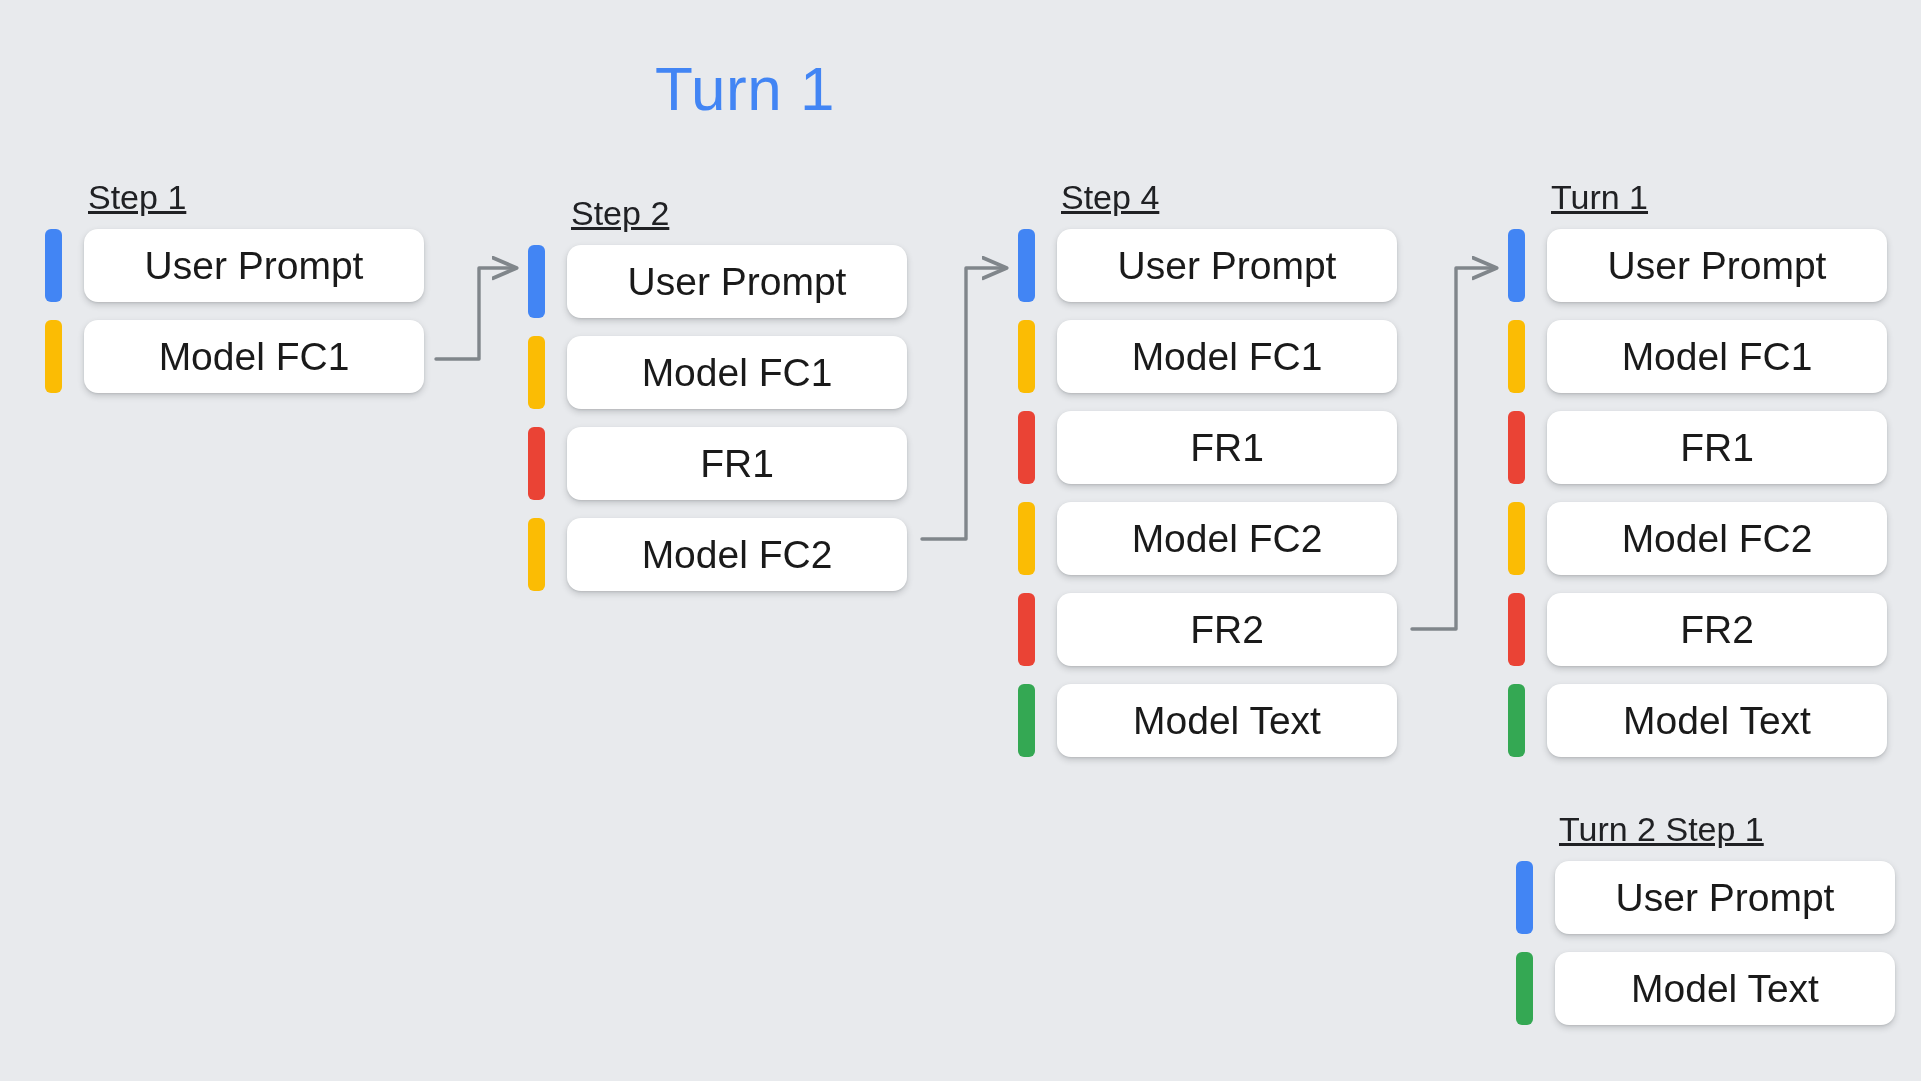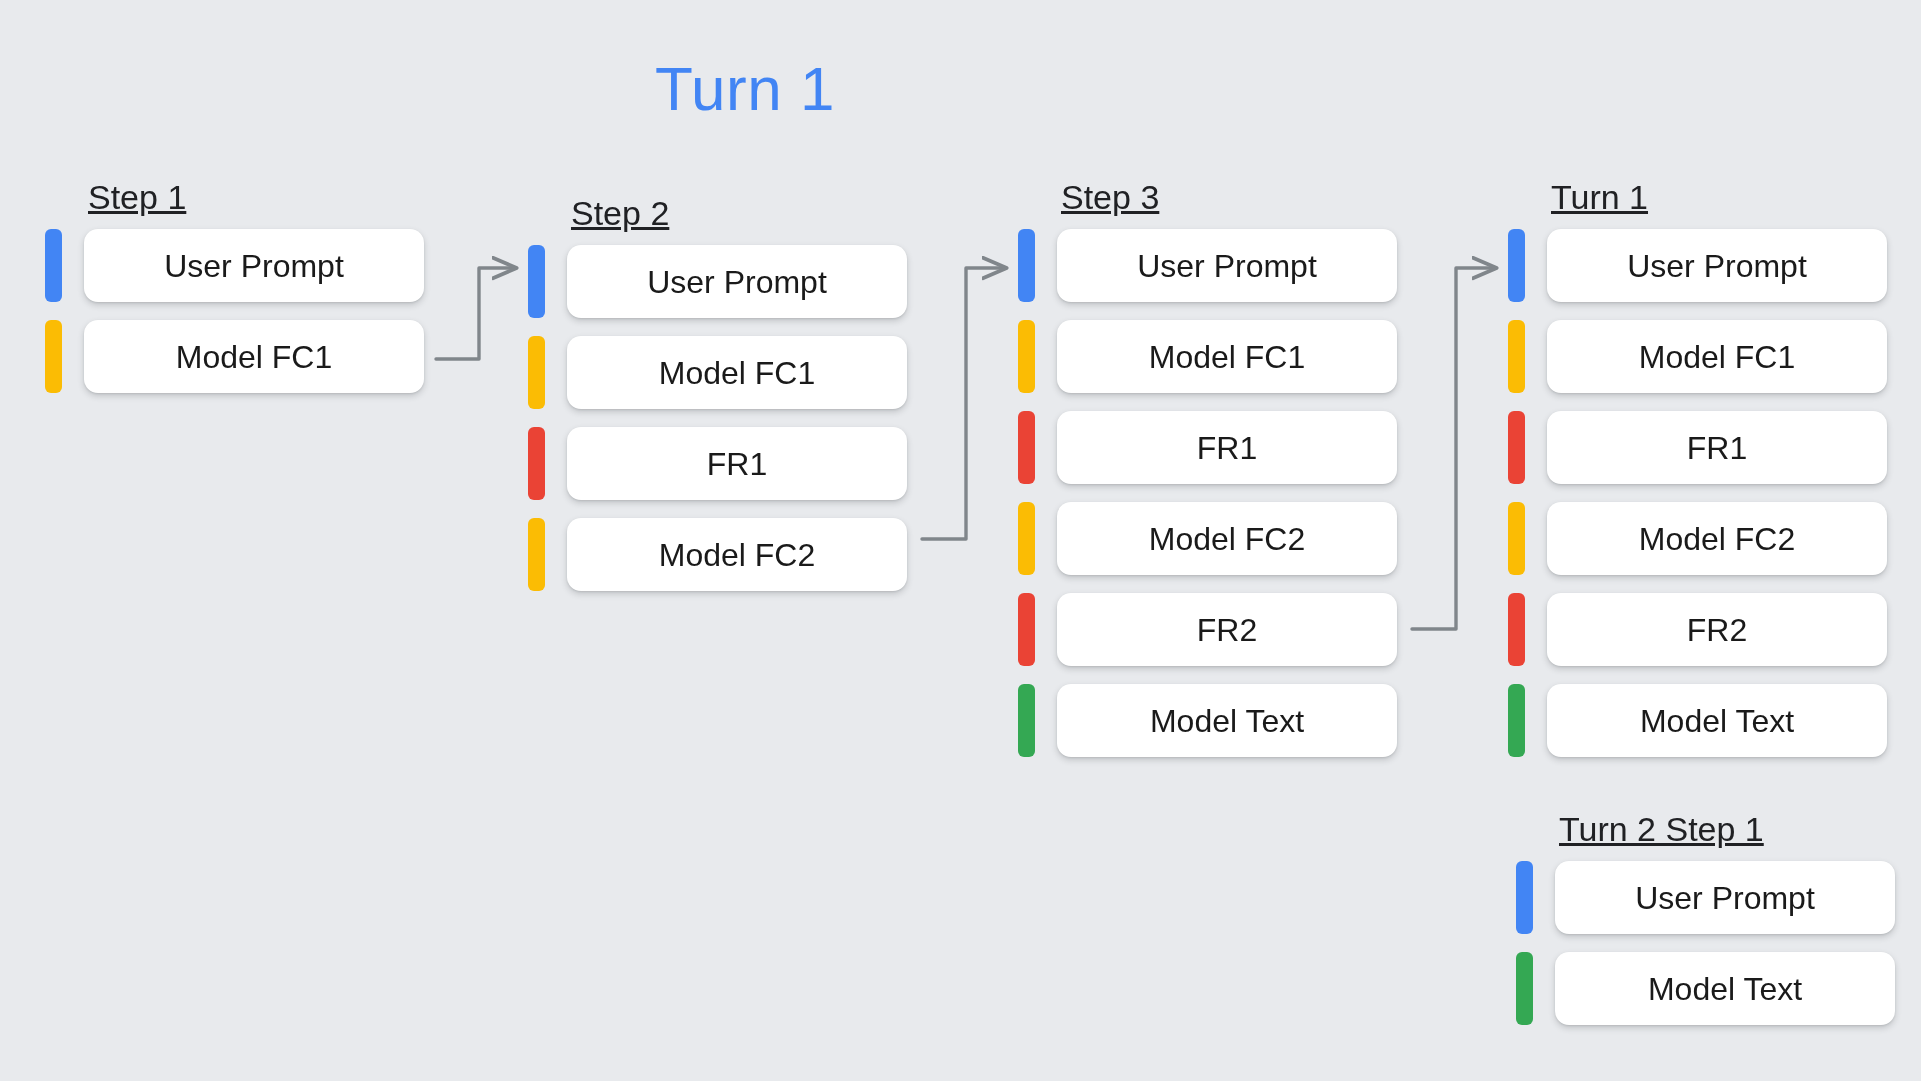--- a/index.html
+++ b/index.html
@@ -78,21 +78,21 @@
     height: 73px;
     margin-left: 22px;
     background: #ffffff;
     border-radius: 14px;
     box-shadow: 0 3px 6px rgba(60,64,67,0.22), 0 1px 2px rgba(60,64,67,0.12);
     display: flex;
     align-items: center;
     justify-content: center;
   }
   .card-label {
-    font-size: 32px;
+    font-size: 39px;
     color: #1a1a1a;
     line-height: 1;
     white-space: nowrap;
   }
 
   
   .arrow-layer {
     position: absolute;
     left: 0; top: 0;
     width: 1921px;
@@ -149,21 +149,21 @@
         <div class="row">
           <div class="color-bar" style="background: rgb(251, 188, 4);"></div>
           <div class="card">
             <span class="card-label">Model FC2</span>
           </div>
         </div>
       </div>
   </div>
 
   <div class="column" id="col-step3">
-    <div class="column-label">Step 3</div>
+    <div class="column-label">Step 4</div>
     <div class="rows">
         <div class="row">
           <div class="color-bar" style="background: rgb(66, 133, 244);"></div>
           <div class="card">
             <span class="card-label">User Prompt</span>
           </div>
         </div>
         <div class="row">
           <div class="color-bar" style="background: rgb(251, 188, 4);"></div>
           <div class="card">

